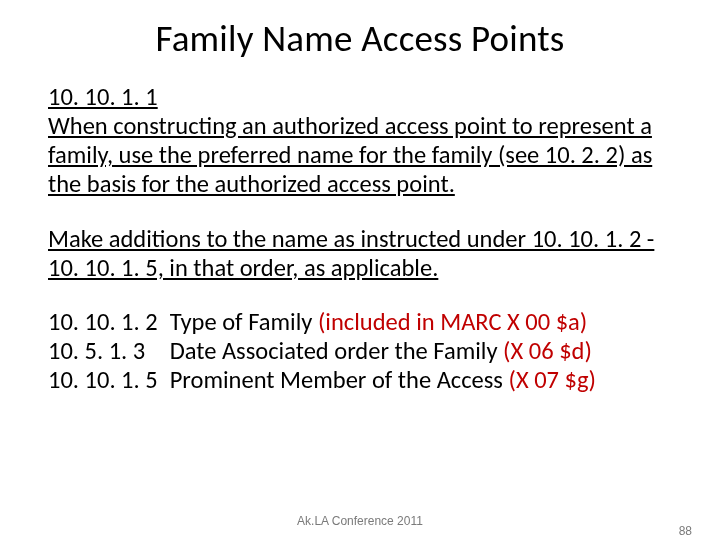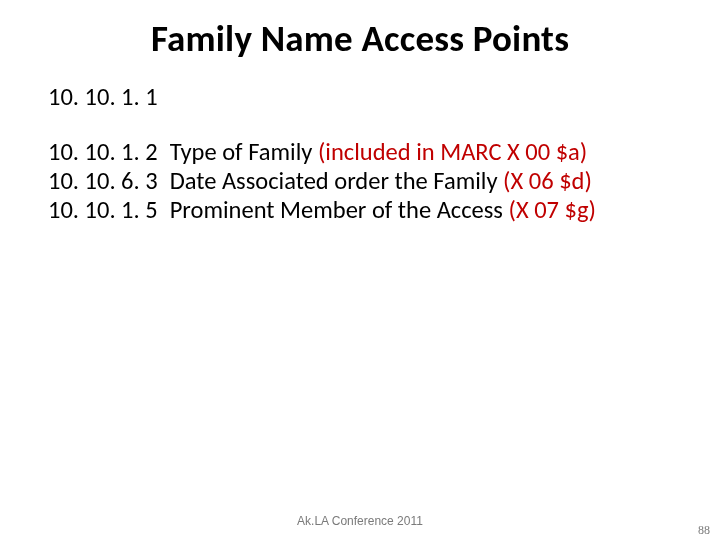--- a/index.html
+++ b/index.html
@@ -14,31 +14,32 @@
   }
   .slide {
     position: relative;
     width: 720px;
     height: 540px;
     box-sizing: border-box;
   }
   .title {
     text-align: center;
     font-size: 37px;
-    font-weight: 700;
+    font-weight: 400;
     margin-top: 16px;
     letter-spacing: 0.2px;
   }
   .body {
     margin: 22px 48px 0 48px;
     font-size: 24.5px;
     line-height: 1.18;
   }
   .para {
     margin-bottom: 26px;
+    text-decoration: underline;
   }
   .rule-list {
     display: table;
     border-collapse: collapse;
   }
   .rule-row {
     display: table-row;
   }
   .rule-num {
     display: table-cell;
@@ -57,49 +58,51 @@
     left: 0;
     width: 100%;
     text-align: center;
     font-size: 12px;
     color: #7a7a7a;
     font-family: Arial, sans-serif;
   }
   .footer-right {
     position: absolute;
     bottom: 18px;
-    right: 10px;
+    right: 28px;
     font-size: 12px;
     color: #7a7a7a;
-    font-family: Liberation Serif, serif;
+    font-family: Liberation Sans, sans-serif;
   }
 </style>
 </head>
 <body>
 
 <div class="slide">
 
   <div class="title">Family Name Access Points</div>
 
   <div class="body">
 
     <div class="para">
       <span>10. 10. 1. 1</span><br>
+      <span>When constructing an authorized access point to represent a family, use the preferred name for the family (see 10. 2. 2) as the basis for the authorized access point.</span>
     </div>
 
+    <div class="para">Make additions to the name as instructed under 10. 10. 1. 2 - 10. 10. 1. 5, in that order, as applicable.</div>
 
     <div class="rule-list">
       <div class="rule-row">
         <span class="rule-num">10. 10. 1. 2</span>
         <span class="rule-desc">
           <span>Type of Family</span><span>  </span><span class="red">(included in MARC X 00 $a)</span>
         </span>
       </div>
       <div class="rule-row">
-        <span class="rule-num">10. 10. 6. 3</span>
+        <span class="rule-num">10. 5. 1. 3</span>
         <span class="rule-desc">
           <span>Date Associated order the Family</span><span>   </span><span class="red">(X 06 $d)</span>
         </span>
       </div>
       <div class="rule-row">
         <span class="rule-num">10. 10. 1. 5</span>
         <span class="rule-desc">
           <span>Prominent Member of the Access</span><span>  </span><span class="red">(X 07 $g)</span>
         </span>
       </div>

